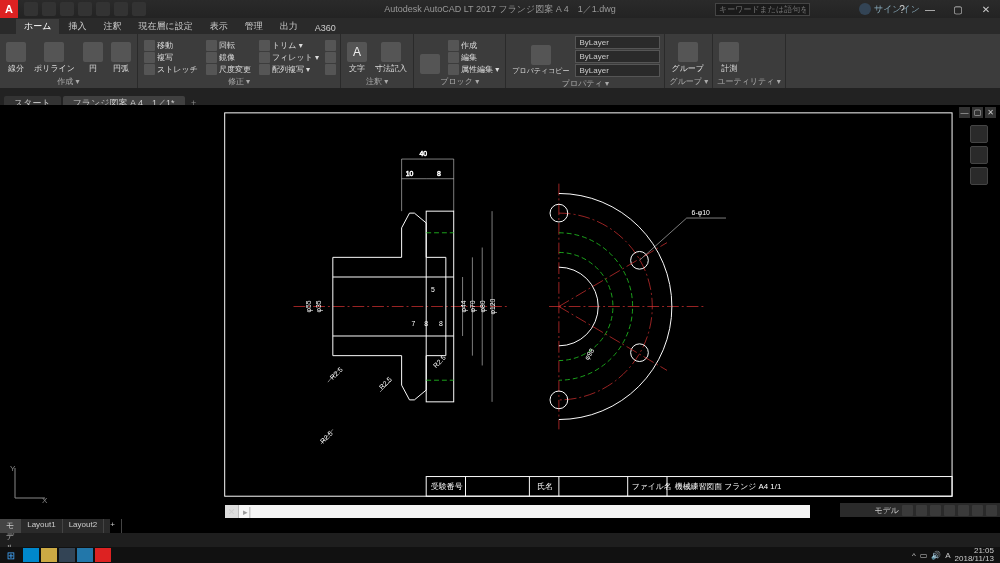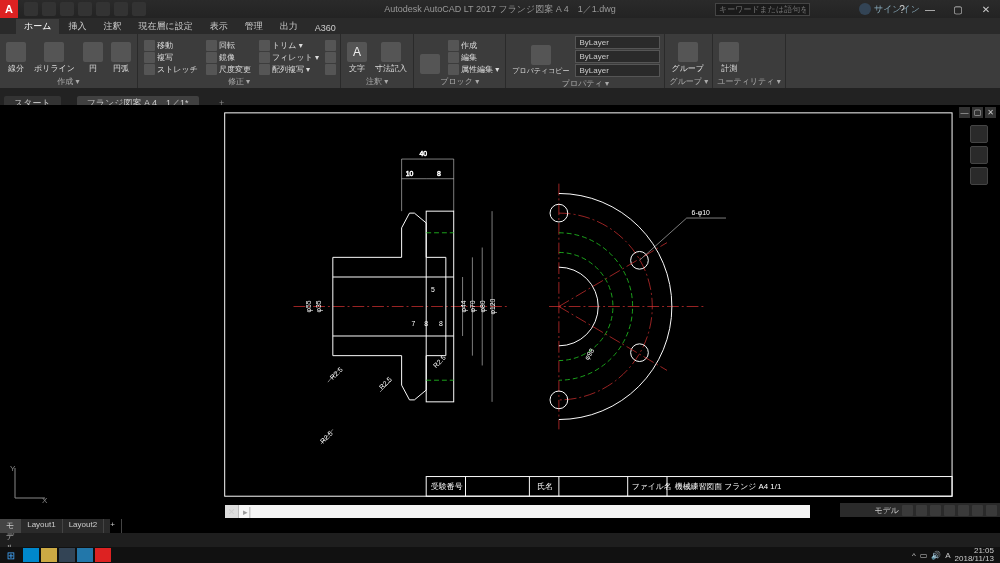--- a/index.html
+++ b/index.html
@@ -28,21 +28,21 @@
 .panel-body { flex: 1; display: flex; align-items: flex-end; gap: 4px; }
 .panel-title { text-align: center; font-size: 8px; color: #aaa; padding: 1px 0; }
 .bigbtn { display: flex; flex-direction: column; align-items: center; gap: 1px; font-size: 8px; color: #ddd; padding: 1px 2px; cursor: pointer; }
 .bigbtn-icon { width: 20px; height: 20px; background: #555; border-radius: 2px; position: relative; }
 .smallrow { display: flex; flex-direction: column; gap: 1px; }
 .smallbtn { display: flex; align-items: center; gap: 2px; font-size: 8px; color: #ddd; padding: 0 2px; cursor: pointer; white-space: nowrap; }
 .smallbtn-icon { width: 11px; height: 11px; background: #555; border-radius: 1px; }
 .layer-combo { width: 85px; height: 13px; background: #2a2a2a; border: 1px solid #555; font-size: 8px; color: #ccc; padding: 0 3px; display:flex; align-items:center; }
 
 
-.filetabs { height: 28px; background: #222; display: flex; align-items: center; padding-left: 4px; gap: 16px; }
+.filetabs { height: 28px; background: #222; display: flex; align-items: center; padding-left: 4px; gap: 2px; }
 .ftab { padding: 1px 10px; background: #333; color: #ccc; font-size: 9px; border-radius: 2px 2px 0 0; }
 .ftab.active { background: #404040; }
 .ftab-plus { width: 14px; height: 14px; display:flex; align-items:center; justify-content:center; color:#888; }
 
 
 .drawing-area { position: absolute; top: 105px; left: 0; right: 0; bottom: 30px; background: #000; }
 .canvas-controls { position: absolute; top: 2px; right: 4px; display: flex; gap: 2px; }
 .cctrl { width: 11px; height: 11px; background: #333; color: #ccc; font-size: 8px; display:flex; align-items:center; justify-content:center; }
 .nav-cube { position: absolute; top: 20px; right: 10px; width: 20px; height: 60px; }
 .nav-icon { width: 18px; height: 18px; background: #2a2a2a; border: 1px solid #444; margin-bottom: 3px; border-radius: 2px; }

